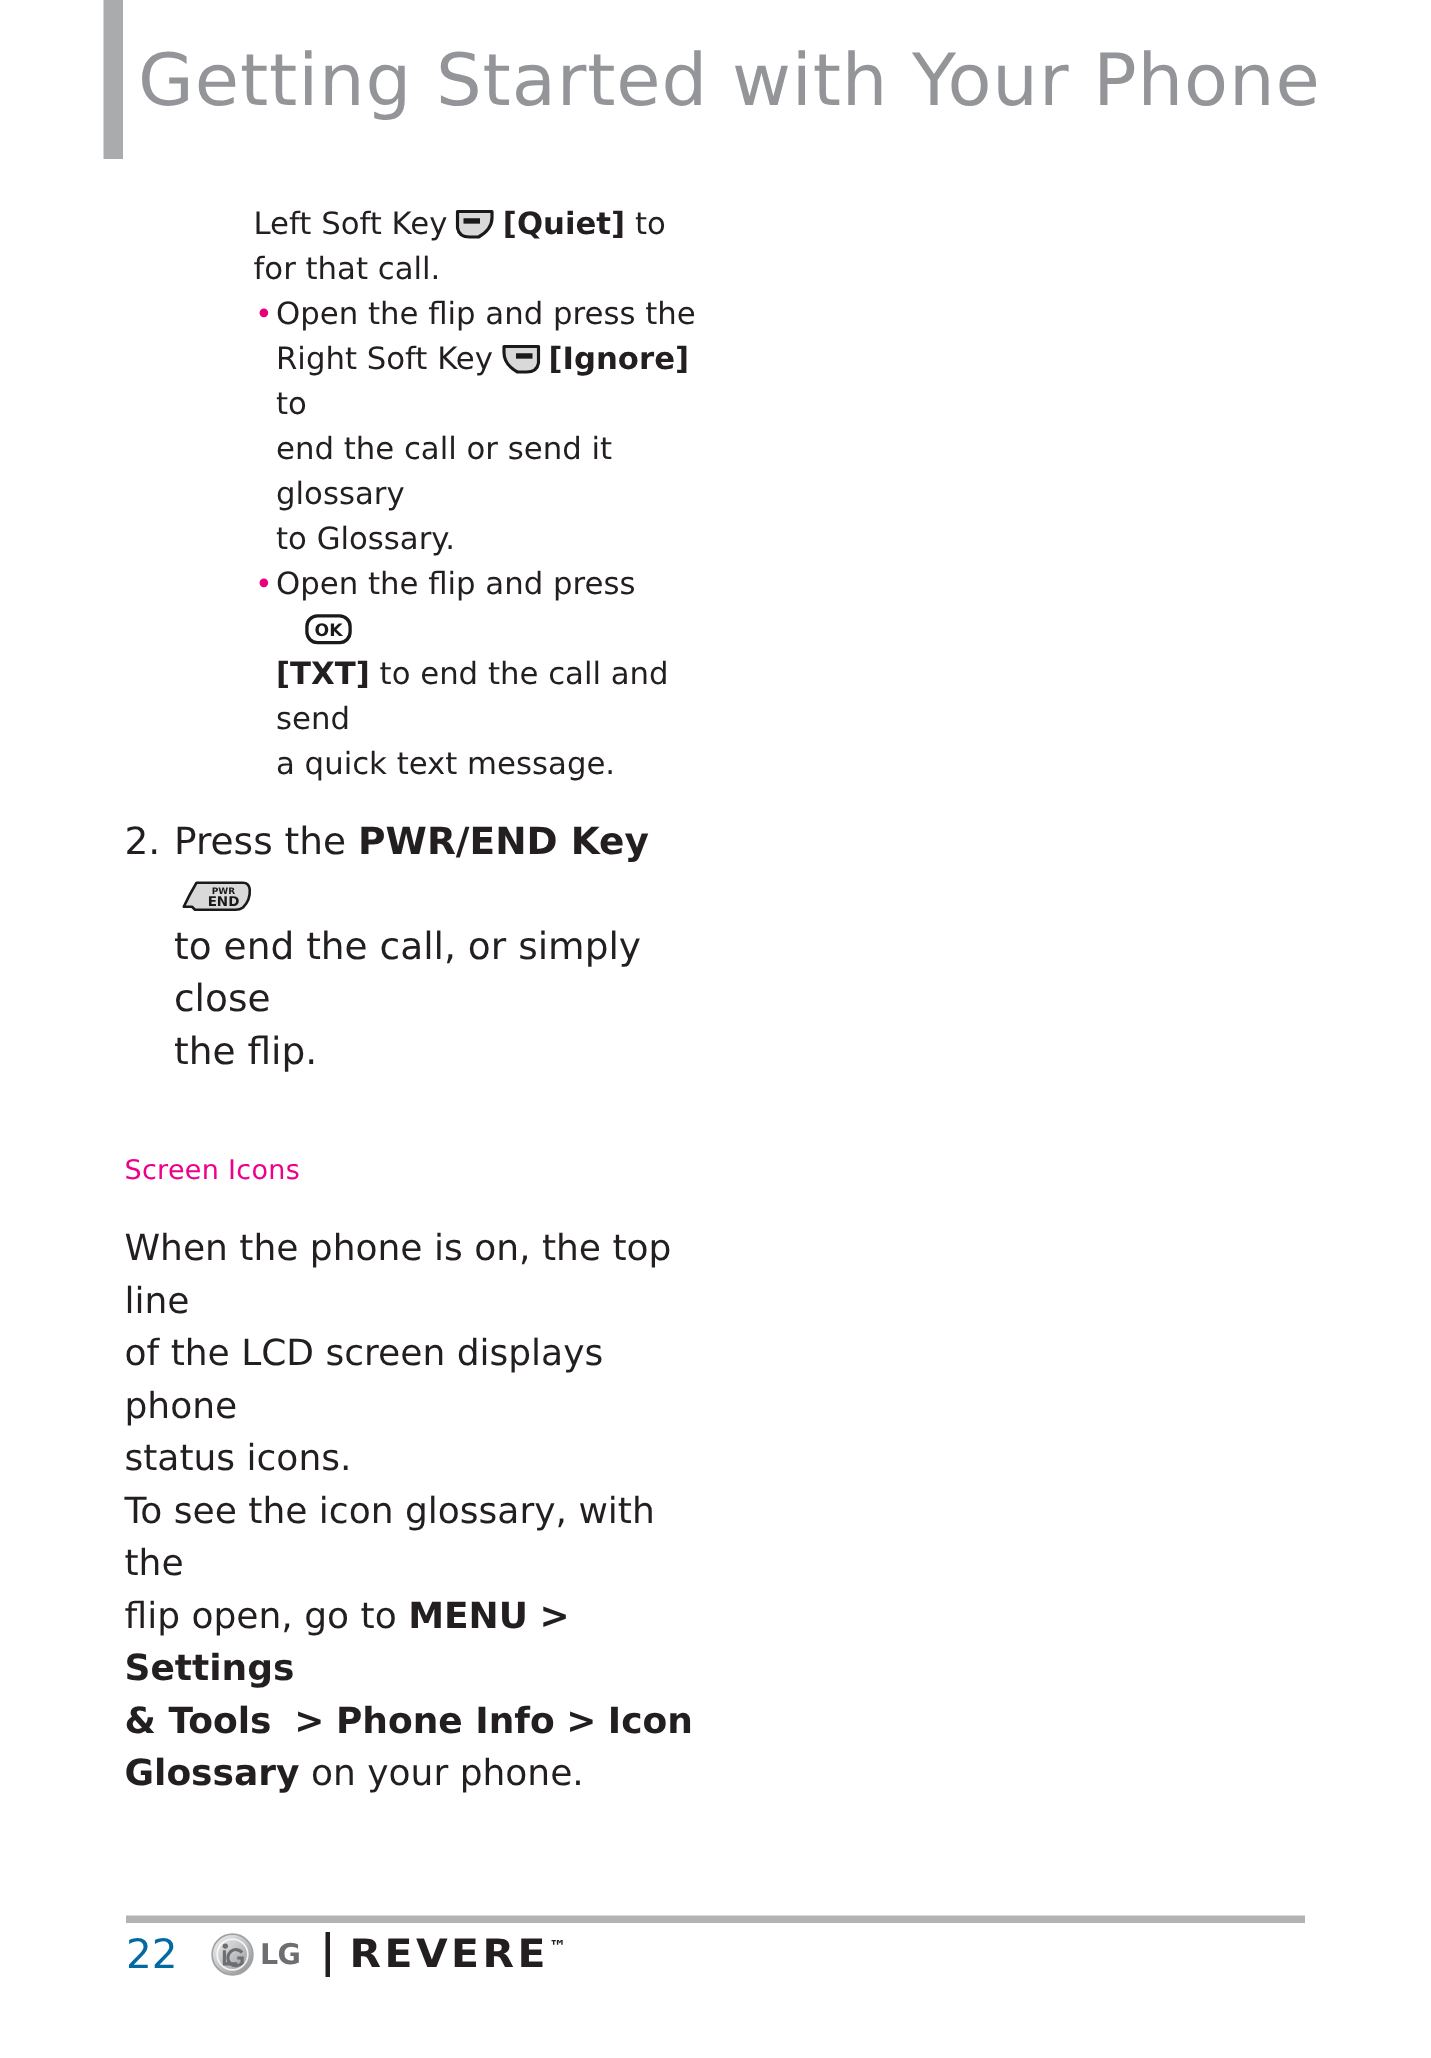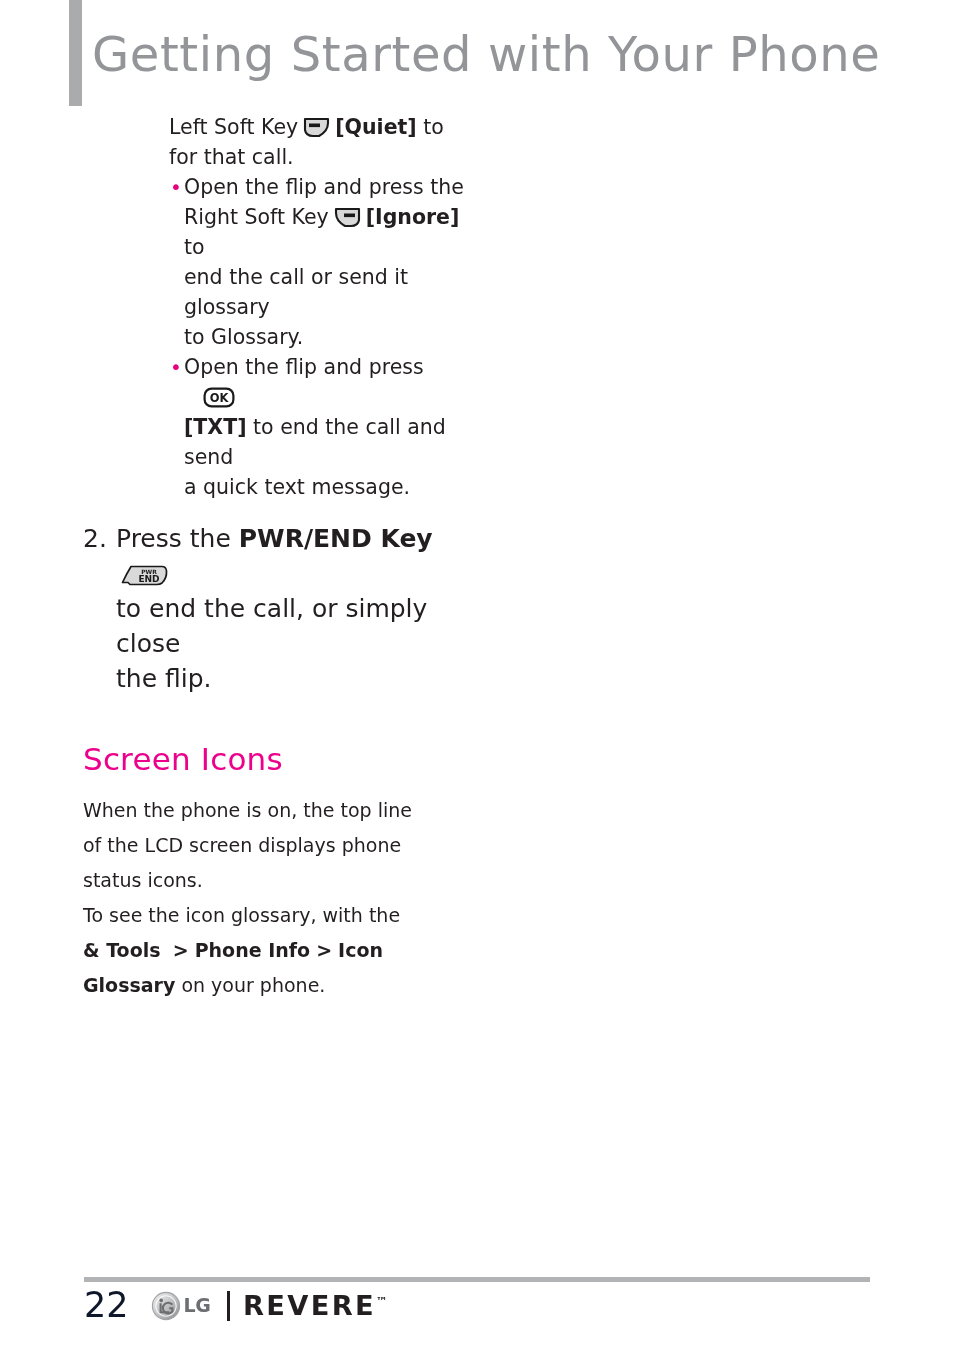--- a/index.html
+++ b/index.html
@@ -34,21 +34,21 @@
     color: #939598;
     letter-spacing: 0.6px;
     white-space: nowrap;
     font-family: "DejaVu Sans", "Liberation Sans", sans-serif;
   }
 
   
   .content {
     position: absolute;
     left: 83px;
-    top: 112px;
+    top: 134px;
     width: 400px;
   }
 
   .indent-block {
     margin-left: 86px;
     font-size: 20.5px;
     line-height: 30px;
     color: #231f20;
   }
   .indent-block .cont-line {
@@ -77,30 +77,30 @@
     padding-left: 33px;
   }
   .numbered .num {
     position: absolute;
     left: 0;
     top: 0;
   }
 
   .section-heading {
     margin-top: 47px;
-    font-size: 31px;
+    font-size: 18px;
     line-height: 32px;
     color: #ec008c;
     font-weight: 400;
     letter-spacing: 0.2px;
   }
 
   .body-para {
     margin-top: 18px;
-    font-size: 19px;
+    font-size: 24px;
     line-height: 35px;
   }
   .body-para.tight {
     margin-top: 0px;
   }
 
   b, strong { font-weight: 700; }
 
   
   .icon-inline {
@@ -142,22 +142,22 @@
     background: #b1b3b5;
   }
   .footer {
     position: absolute;
     left: 84px;
     top: 1288px;
     display: flex;
     align-items: center;
   }
   .page-number {
-    font-size: 35px;
-    color: #0f172a;
+    font-size: 27px;
+    color: #0369a1;
     line-height: 1;
     margin-right: 22px;
     font-family: "DejaVu Sans", "Liberation Sans", sans-serif;
   }
   .lg-mark {
     display: flex;
     align-items: center;
   }
   .lg-circle { display: block; }
   .lg-word {
@@ -244,20 +244,21 @@
   <div class="section-heading">Screen Icons</div>
 
   <div class="body-para">
     <div>When the phone is on, the top line</div>
     <div>of the LCD screen displays phone</div>
     <div>status icons.</div>
   </div>
 
   <div class="body-para tight">
     <div>To see the icon glossary, with the</div>
+    <div><span>flip open, go to</span> <b>MENU</b> <b>&gt;</b> <b>Settings</b></div>
     <div><b>&amp; Tools</b>&nbsp; <b>&gt;</b> <b>Phone Info</b> <b>&gt;</b> <b>Icon</b></div>
     <div><b>Glossary</b> <span>on your phone.</span></div>
   </div>
 
 </div>
 
 <div class="footer-rule"></div>
 <div class="footer">
   <span class="page-number">22</span>
   <span class="lg-mark">

